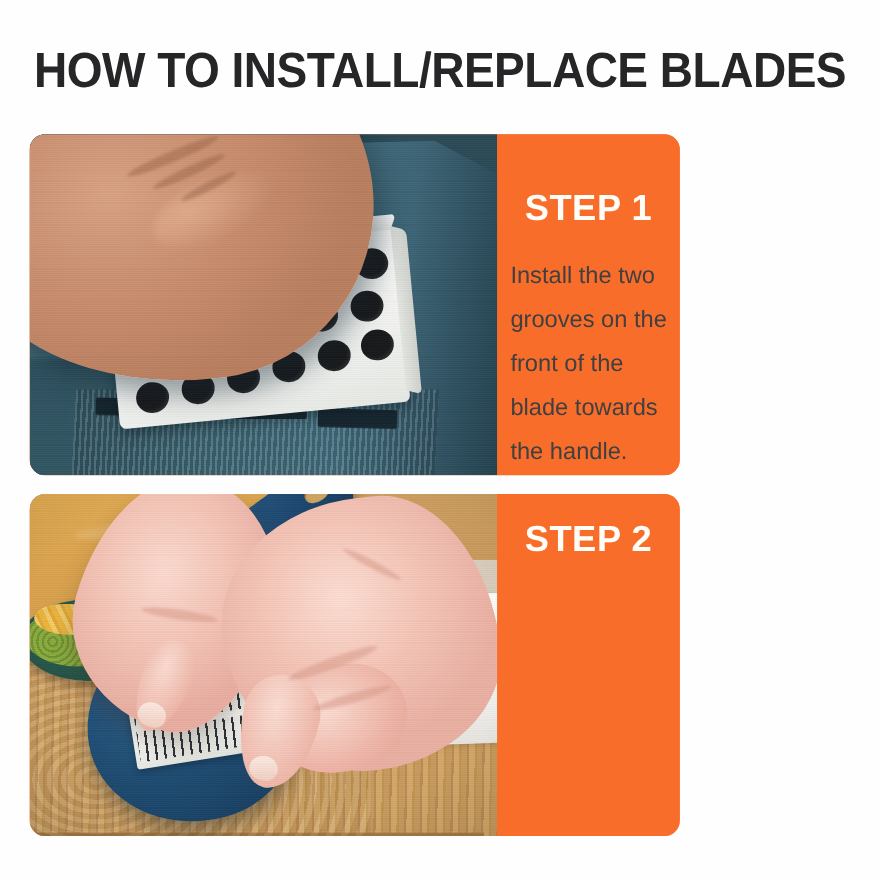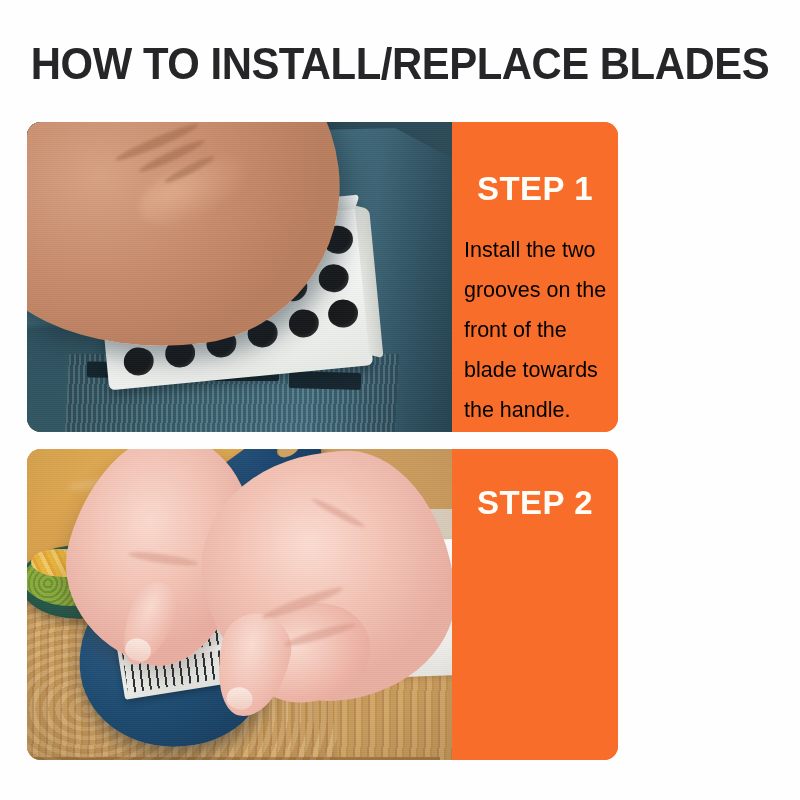--- a/index.html
+++ b/index.html
@@ -71,25 +71,25 @@
     position: absolute;
     left: 0;
     right: 0;
     text-align: center;
     color: #fffdf8;
     font-weight: bold;
     font-size: 33px;
     letter-spacing: 0.5px;
   }
   #card-1 .step-heading { top: 48px; }
-  #card-2 .step-heading { top: 35px; }
+  #card-2 .step-heading { top: 22px; }
 
   .step-body {
     position: absolute;
-    color: #000000;
+    color: #404040;
     font-size: 21.5px;
     font-weight: 400;
     line-height: 40px;
   }
   #card-1 .step-body { left: 12px; right: 8px; top: 108px; }
   #card-2 .step-body { left: 20px; right: 10px; top: 88px; line-height: 37px; }
 
   
   .p1 { background: #3d6270; }
   .p1-bg {

